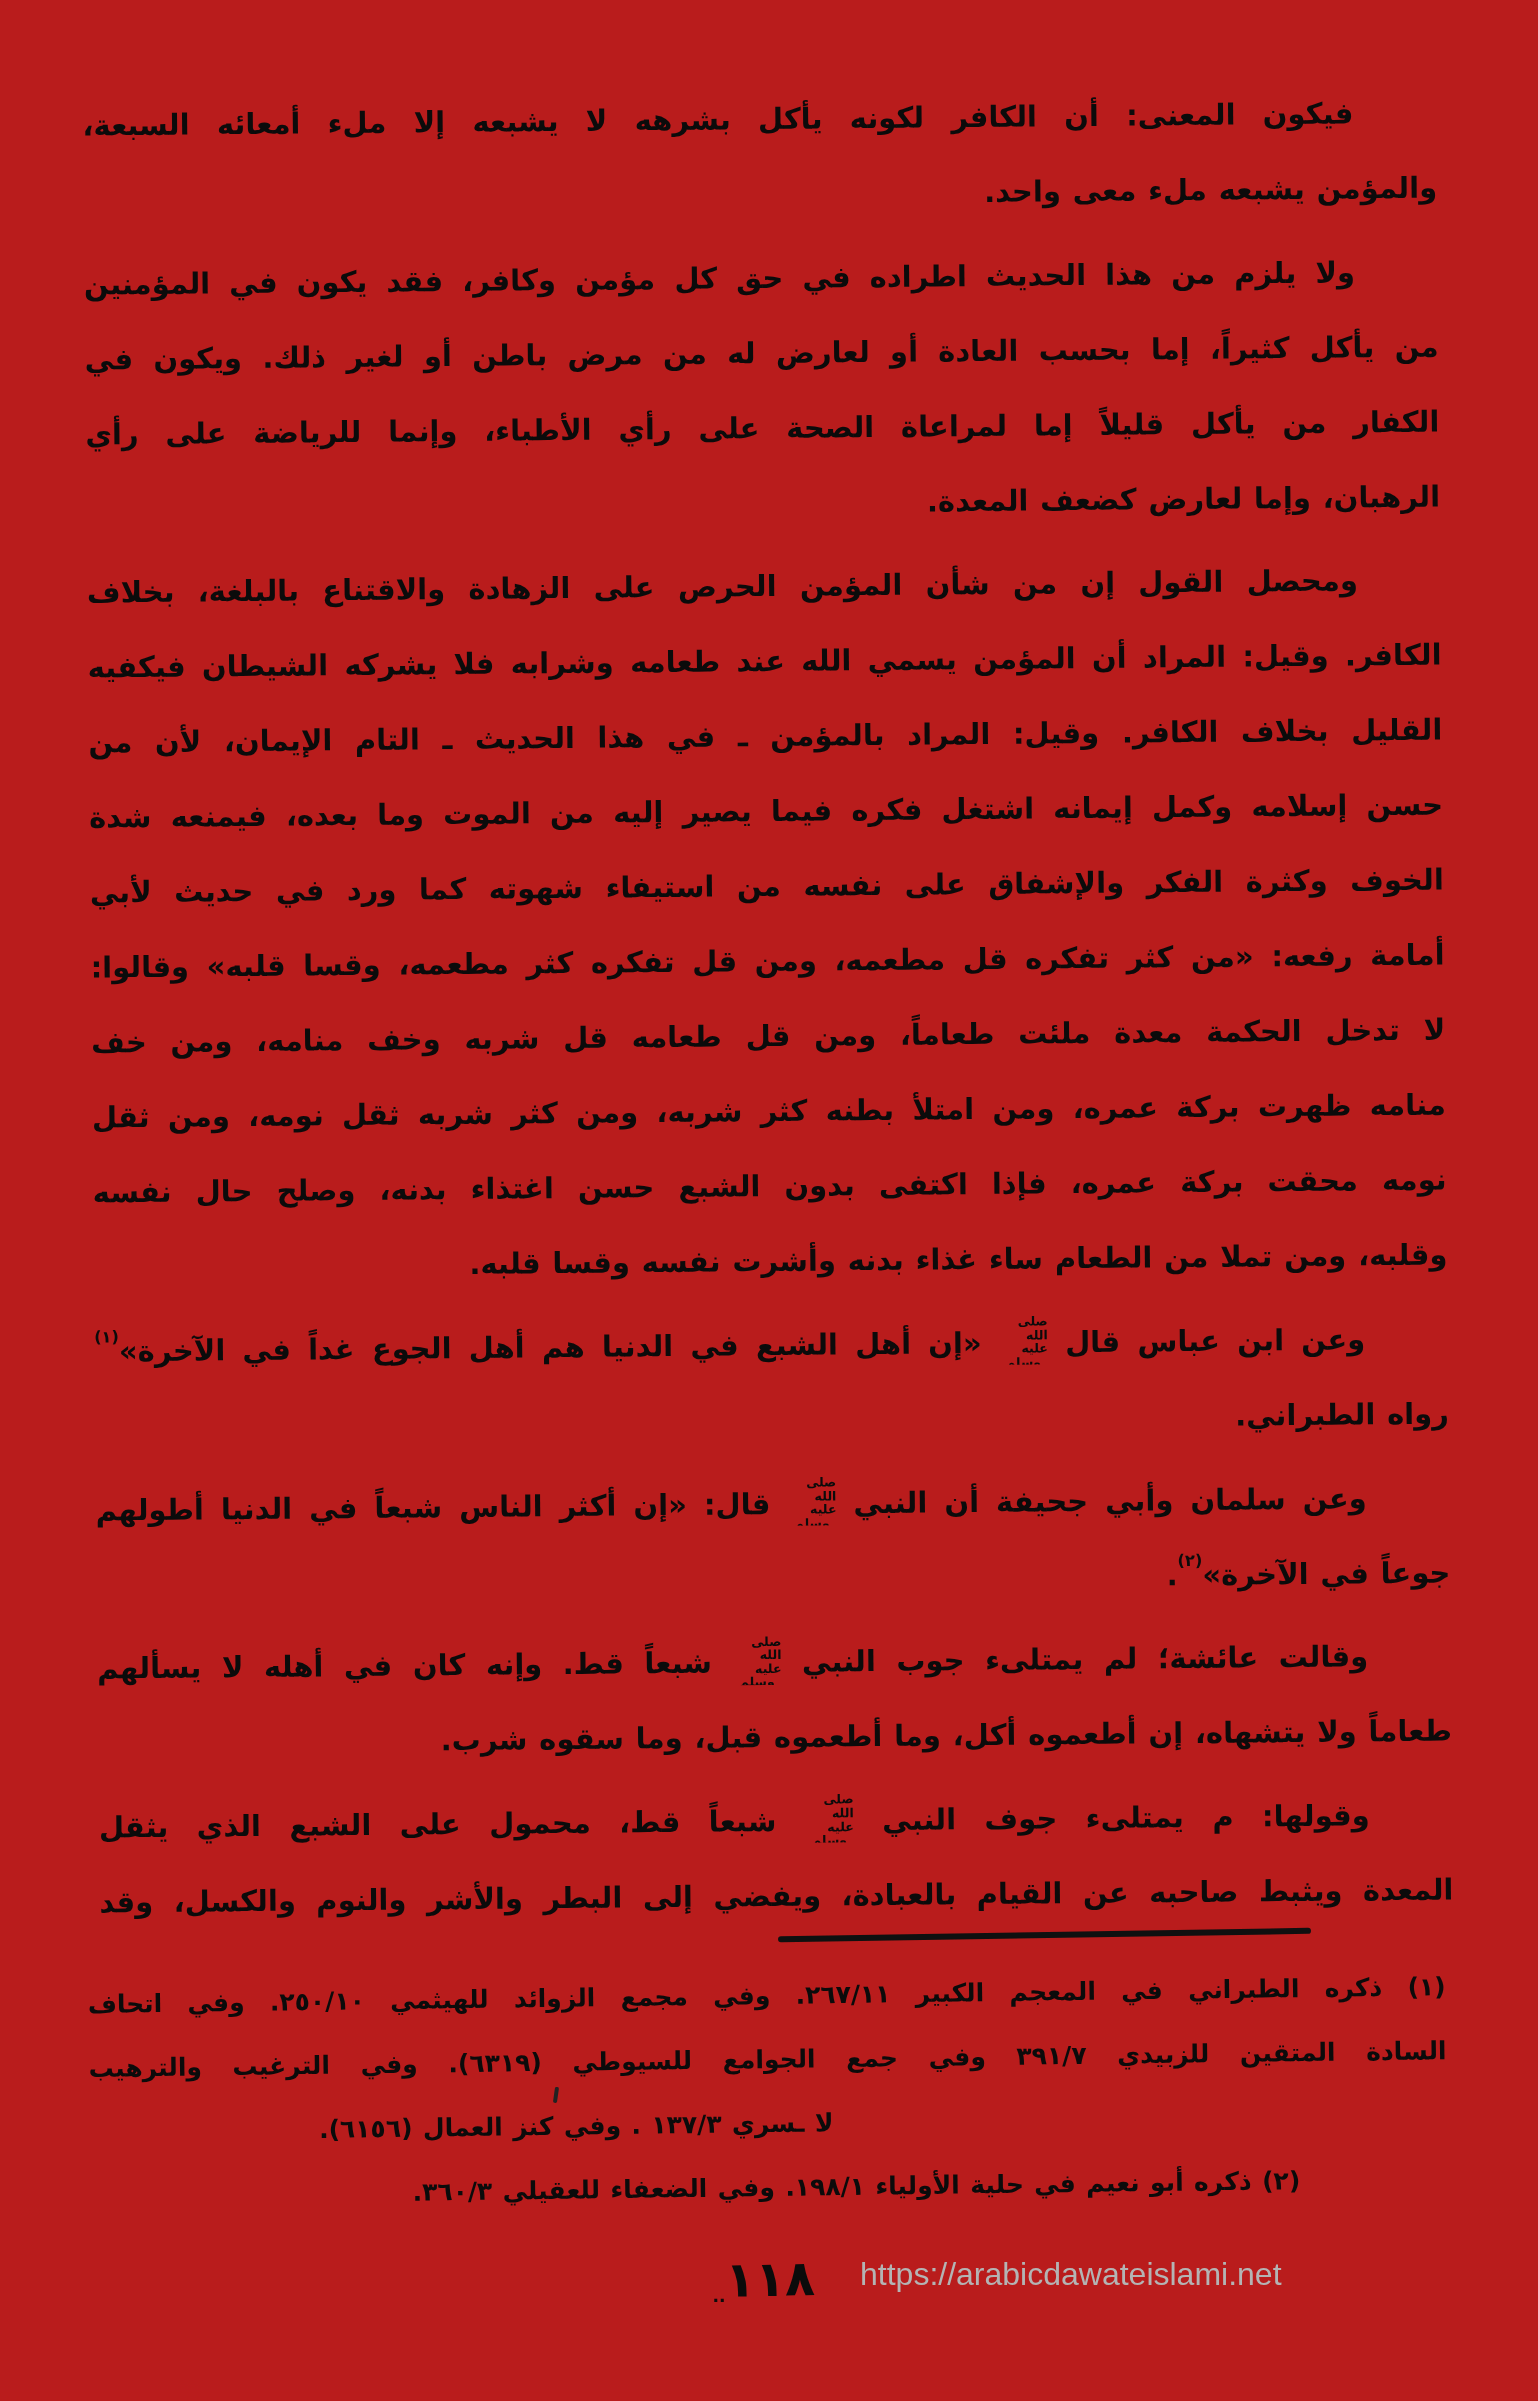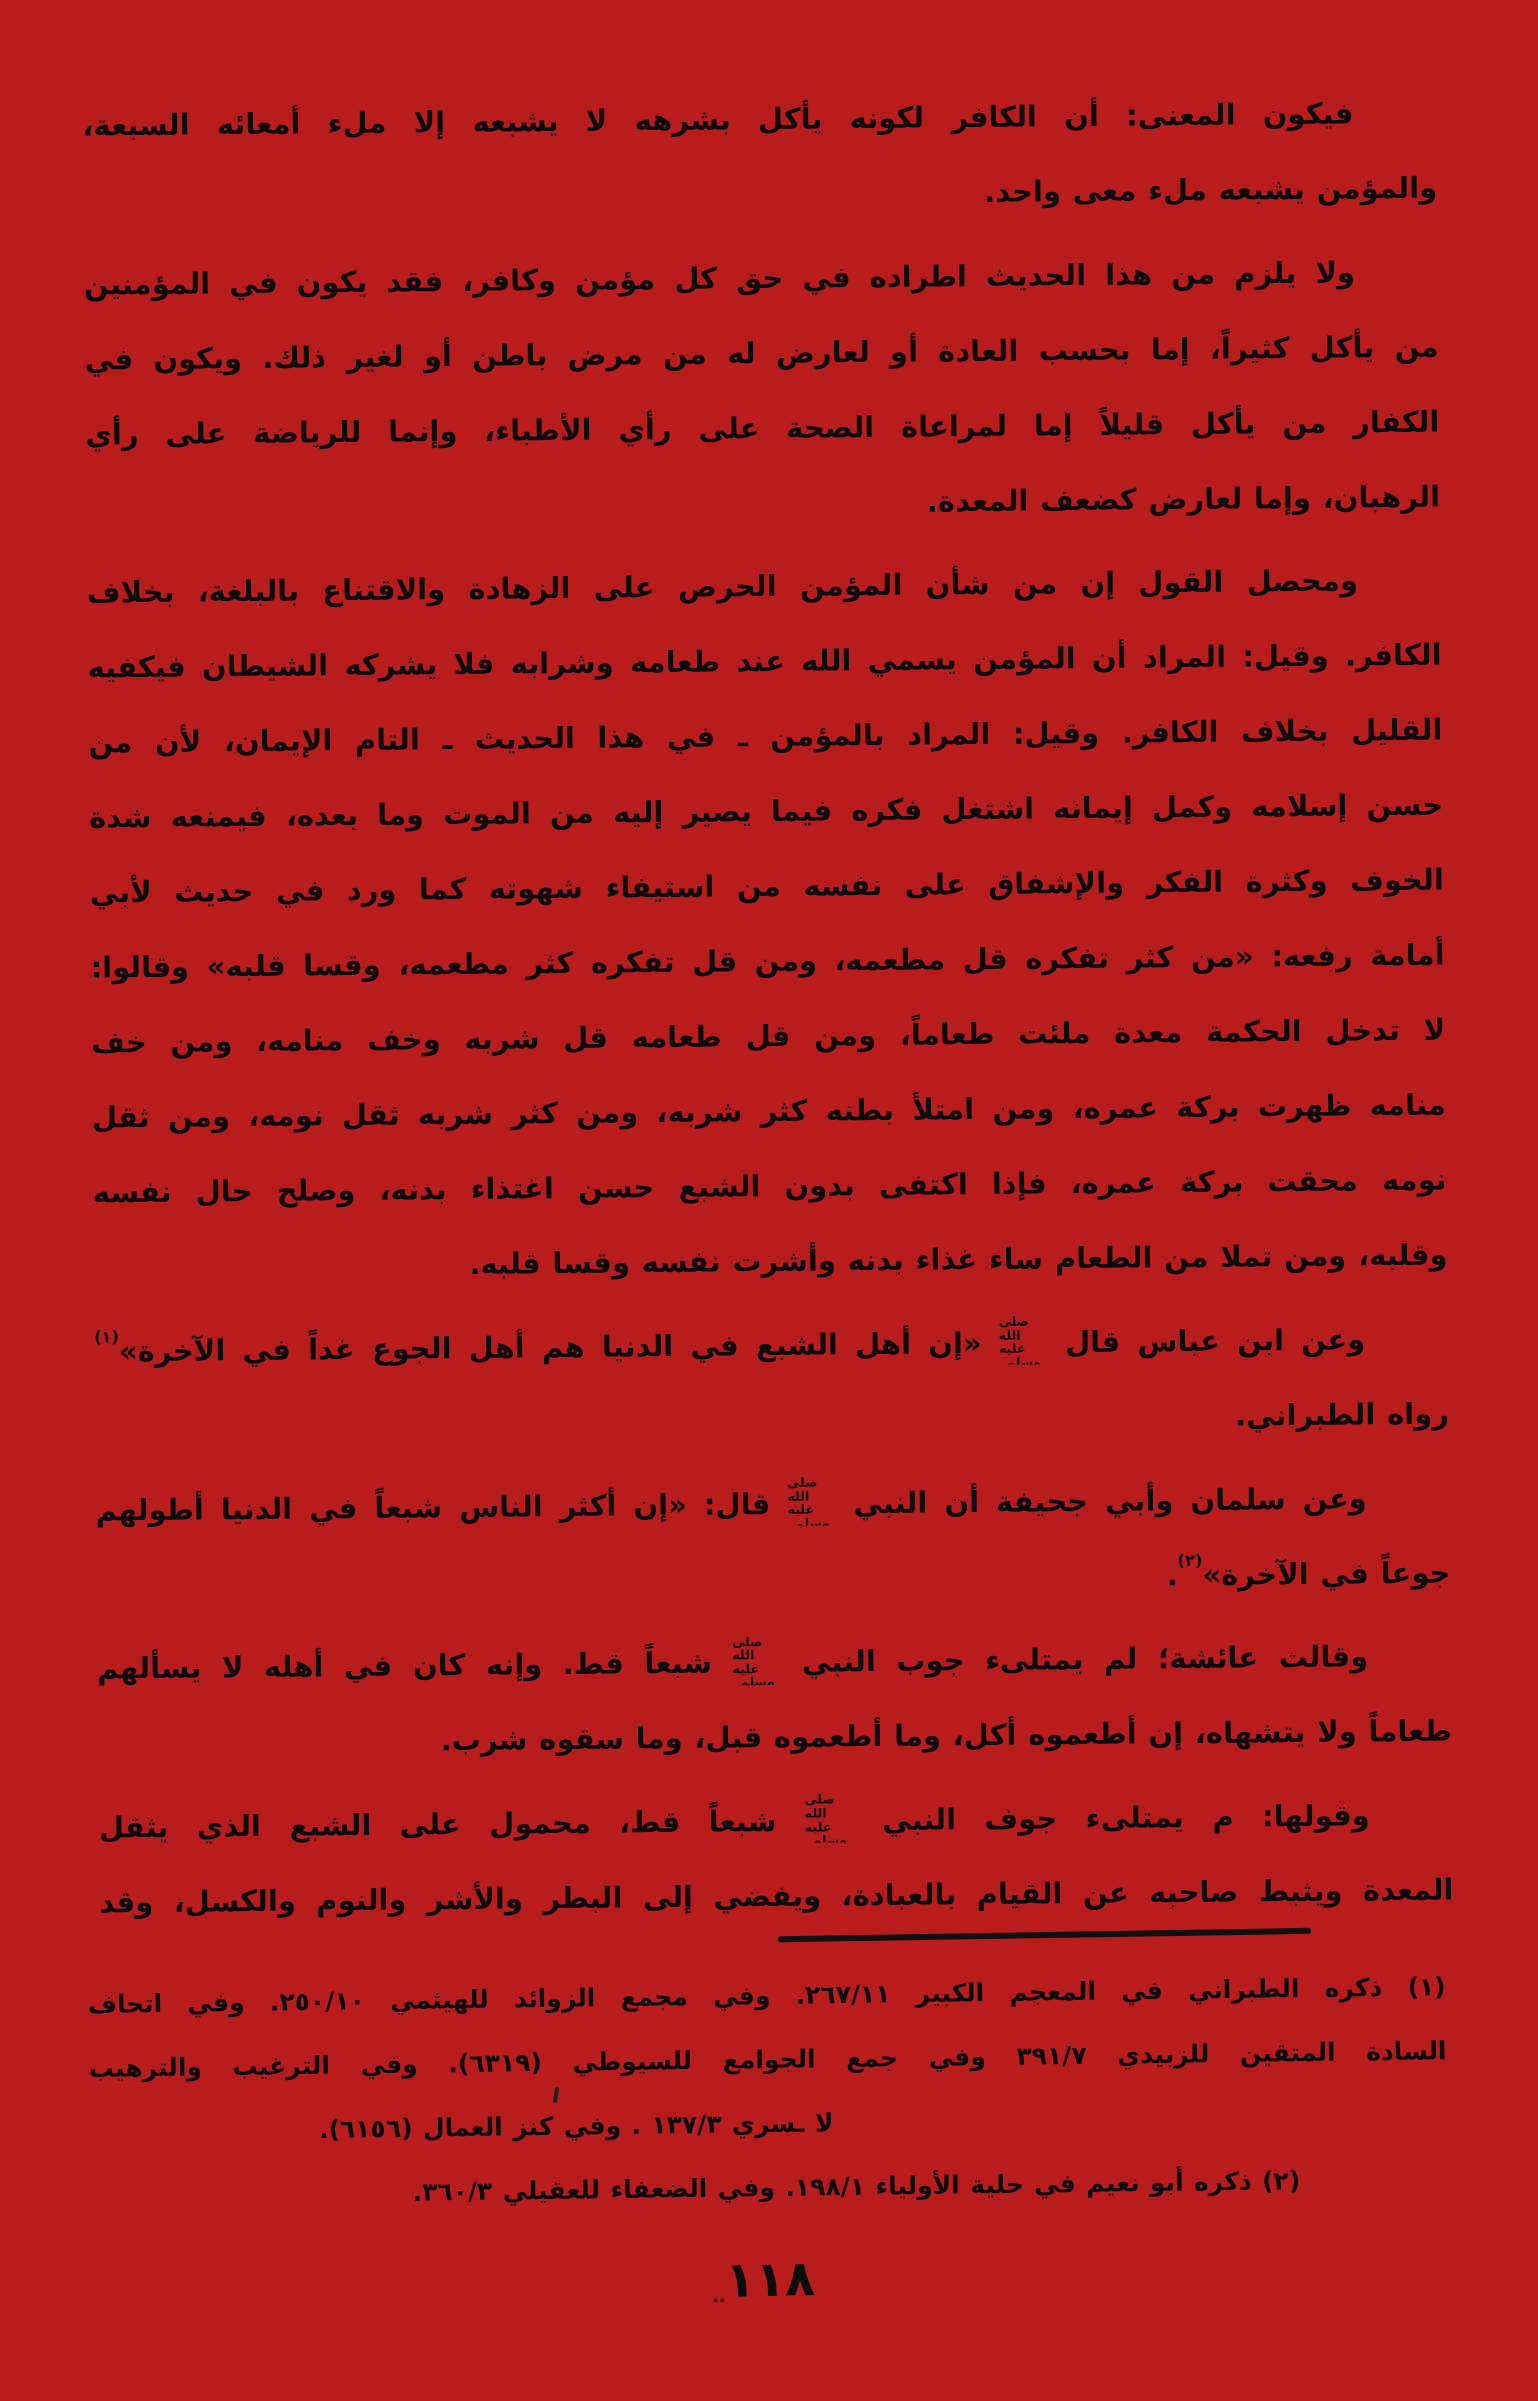--- a/index.html
+++ b/index.html
@@ -27,21 +27,21 @@
     overflow:hidden;
     white-space:normal;
   }
   .ln-first { padding-right:83px; }
   .ln-last  { text-align-last:right; }
   
   .pbuh {
     display:inline-block;
     width:49px; max-height:50px;
     font-size:12.6px; line-height:1.08;
-    text-align:left; text-align-last:center;
+    text-align:right; text-align-last:center;
     vertical-align:-12.2px;
     font-weight:bold;
     overflow:hidden;
     word-spacing:0;
   }
   .ref {
     font-size:0.56em;
     vertical-align:19px;
     line-height:0;
     letter-spacing:0;
@@ -153,15 +153,16 @@
 
   <div class="footnotes" dir="rtl">
     <div class="fn-ln fn-full">(١) ذكره الطبراني في المعجم الكبير ٢٦٧/١١. وفي مجمع الزوائد للهيثمي ٢٥٠/١٠. وفي اتحاف</div>
     <div class="fn-ln fn-full">السادة المتقين للزبيدي ٣٩١/٧ وفي جمع الجوامع للسيوطي (٦٣١٩). وفي الترغيب والترهيب</div>
     <div class="fn-ln fn-indent">لا ـسري ١٣٧/٣ . وفي كنز العمال (٦١٥٦).</div>
     <div class="fn-ln fn-second">(٢) ذكره أبو نعيم في حلية الأولياء ١٩٨/١. وفي الضعفاء للعقيلي ٣٦٠/٣.</div>
   </div>
 
   <div class="page-number"><span>١١٨</span><span class="dots">..</span></div>
 
+  <div class="watermark">https://arabicdawateislami.net</div>
 
 </div>
 
 
 </body></html>

